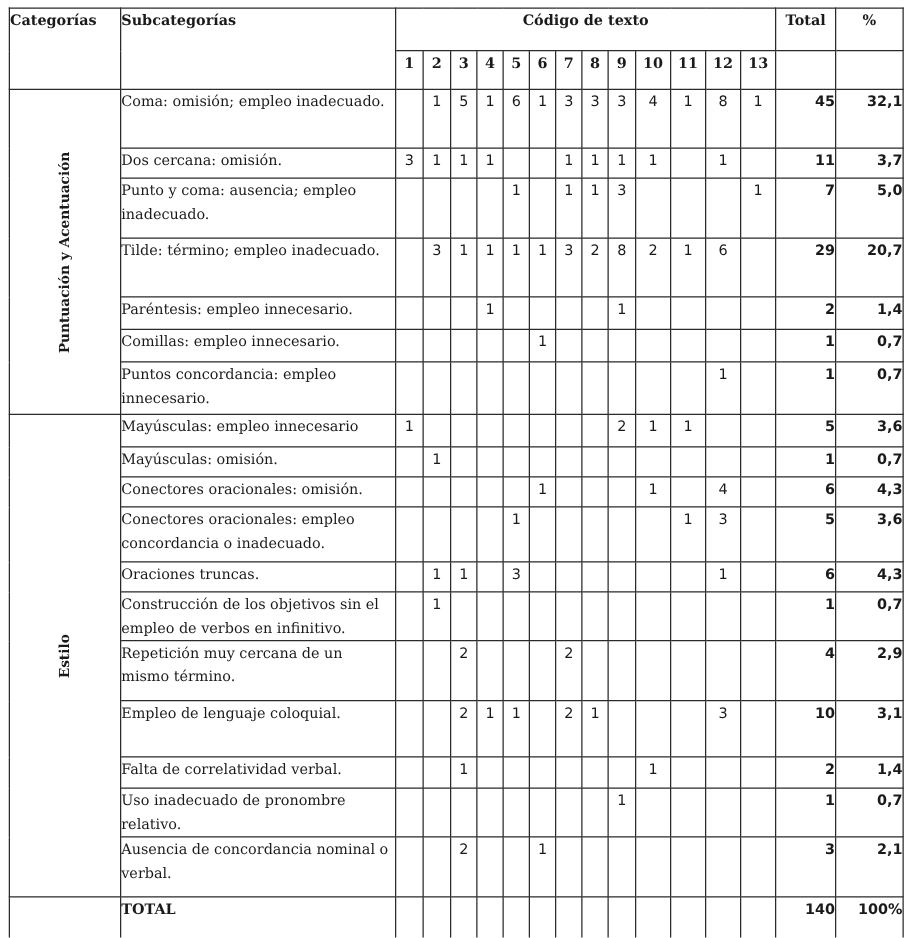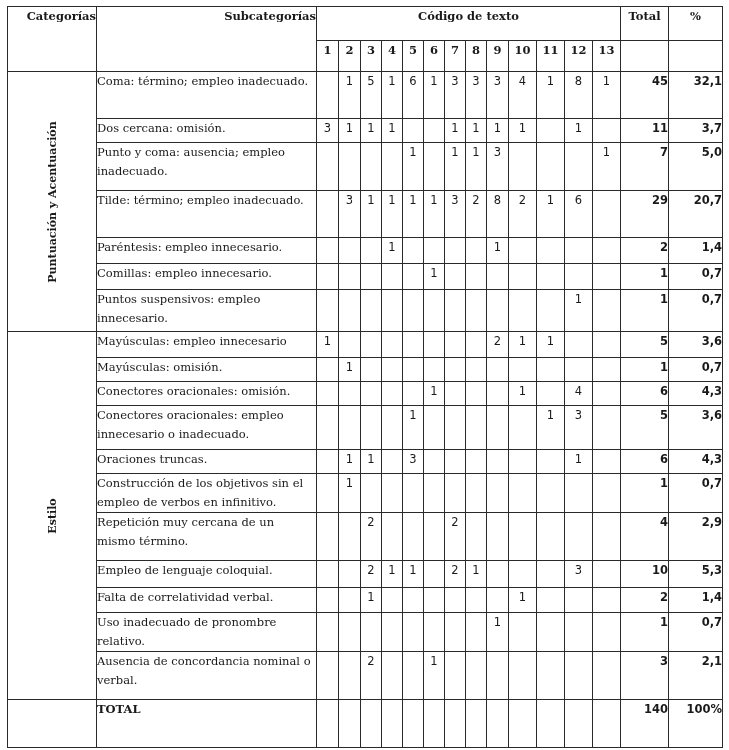--- a/index.html
+++ b/index.html
@@ -8,21 +8,21 @@
   table.grid {
     position: absolute; left: 7px; top: 6px;
     border-collapse: collapse; table-layout: fixed;
     width: 715px;
   }
   table.grid td, table.grid th {
     border: 1px solid #2a2a2a; padding: 0; vertical-align: top;
     font-size: 11.5px; line-height: 19px;
   }
   th { font-weight: bold; font-size: 11.5px; }
-  th.hcat, th.hsub { vertical-align: middle; text-align: right; }
+  th.hcat, th.hsub { vertical-align: middle; text-align: left; }
   th.hcodes { height: 33px; vertical-align: middle; text-align: center; }
   th.htot, th.hpct { vertical-align: middle; text-align: center; height: 33px; }
   th.num { height: 30px; vertical-align: middle; text-align: center; font-size: 11px; }
   th.blank { height: 30px; }
   td.sub { padding: 4px 5px 3px 6px; }
   td.c { text-align: center; padding-top: 4px;
          font-family: "DejaVu Sans", "Liberation Sans", sans-serif; font-size: 10.5px; }
   td.tot, td.pct { padding: 4px 0 0 7px; font-weight: bold;
          font-family: "DejaVu Sans", "Liberation Sans", sans-serif; font-size: 10.5px; text-align: right; }
   td.cat { position: relative; vertical-align: middle; }
@@ -79,21 +79,21 @@
         <th class="num">13</th>
         <th class="blank"></th>
         <th class="blank"></th>
       </tr>
   </thead>
   <tbody id="table-body">
       <tr style="height: 47px;">
         <td class="cat" rowspan="7">
           <span class="rot">Puntuación y Acentuación</span>
         </td>
-        <td class="sub">Coma: término; empleo inadecuado.</td>
+        <td class="sub">Coma: omisión; empleo inadecuado.</td>
         <td class="c"></td>
         <td class="c">1</td>
         <td class="c">5</td>
         <td class="c">1</td>
         <td class="c">6</td>
         <td class="c">1</td>
         <td class="c">3</td>
         <td class="c">3</td>
         <td class="c">3</td>
         <td class="c">4</td>
@@ -187,21 +187,21 @@
         <td class="c"></td>
         <td class="c"></td>
         <td class="c"></td>
         <td class="c"></td>
         <td class="c"></td>
         <td class="c"></td>
         <td class="tot">1</td>
         <td class="pct">0,7</td>
       </tr>
       <tr style="height: 42px;">
-        <td class="sub">Puntos suspensivos: empleo innecesario.</td>
+        <td class="sub">Puntos concordancia: empleo innecesario.</td>
         <td class="c"></td>
         <td class="c"></td>
         <td class="c"></td>
         <td class="c"></td>
         <td class="c"></td>
         <td class="c"></td>
         <td class="c"></td>
         <td class="c"></td>
         <td class="c"></td>
         <td class="c"></td>
@@ -262,21 +262,21 @@
         <td class="c"></td>
         <td class="c"></td>
         <td class="c">1</td>
         <td class="c"></td>
         <td class="c">4</td>
         <td class="c"></td>
         <td class="tot">6</td>
         <td class="pct">4,3</td>
       </tr>
       <tr style="height: 44px;">
-        <td class="sub">Conectores oracionales: empleo innecesario o inadecuado.</td>
+        <td class="sub">Conectores oracionales: empleo concordancia o inadecuado.</td>
         <td class="c"></td>
         <td class="c"></td>
         <td class="c"></td>
         <td class="c"></td>
         <td class="c">1</td>
         <td class="c"></td>
         <td class="c"></td>
         <td class="c"></td>
         <td class="c"></td>
         <td class="c"></td>
@@ -333,37 +333,37 @@
         <td class="c">2</td>
         <td class="c"></td>
         <td class="c"></td>
         <td class="c"></td>
         <td class="c"></td>
         <td class="c"></td>
         <td class="c"></td>
         <td class="tot">4</td>
         <td class="pct">2,9</td>
       </tr>
-      <tr style="height: 27px;">
+      <tr style="height: 45px;">
         <td class="sub">Empleo de lenguaje coloquial.</td>
         <td class="c"></td>
         <td class="c"></td>
         <td class="c">2</td>
         <td class="c">1</td>
         <td class="c">1</td>
         <td class="c"></td>
         <td class="c">2</td>
         <td class="c">1</td>
         <td class="c"></td>
         <td class="c"></td>
         <td class="c"></td>
         <td class="c">3</td>
         <td class="c"></td>
         <td class="tot">10</td>
-        <td class="pct">5,3</td>
+        <td class="pct">3,1</td>
       </tr>
       <tr style="height: 25px;">
         <td class="sub">Falta de correlatividad verbal.</td>
         <td class="c"></td>
         <td class="c"></td>
         <td class="c">1</td>
         <td class="c"></td>
         <td class="c"></td>
         <td class="c"></td>
         <td class="c"></td>

